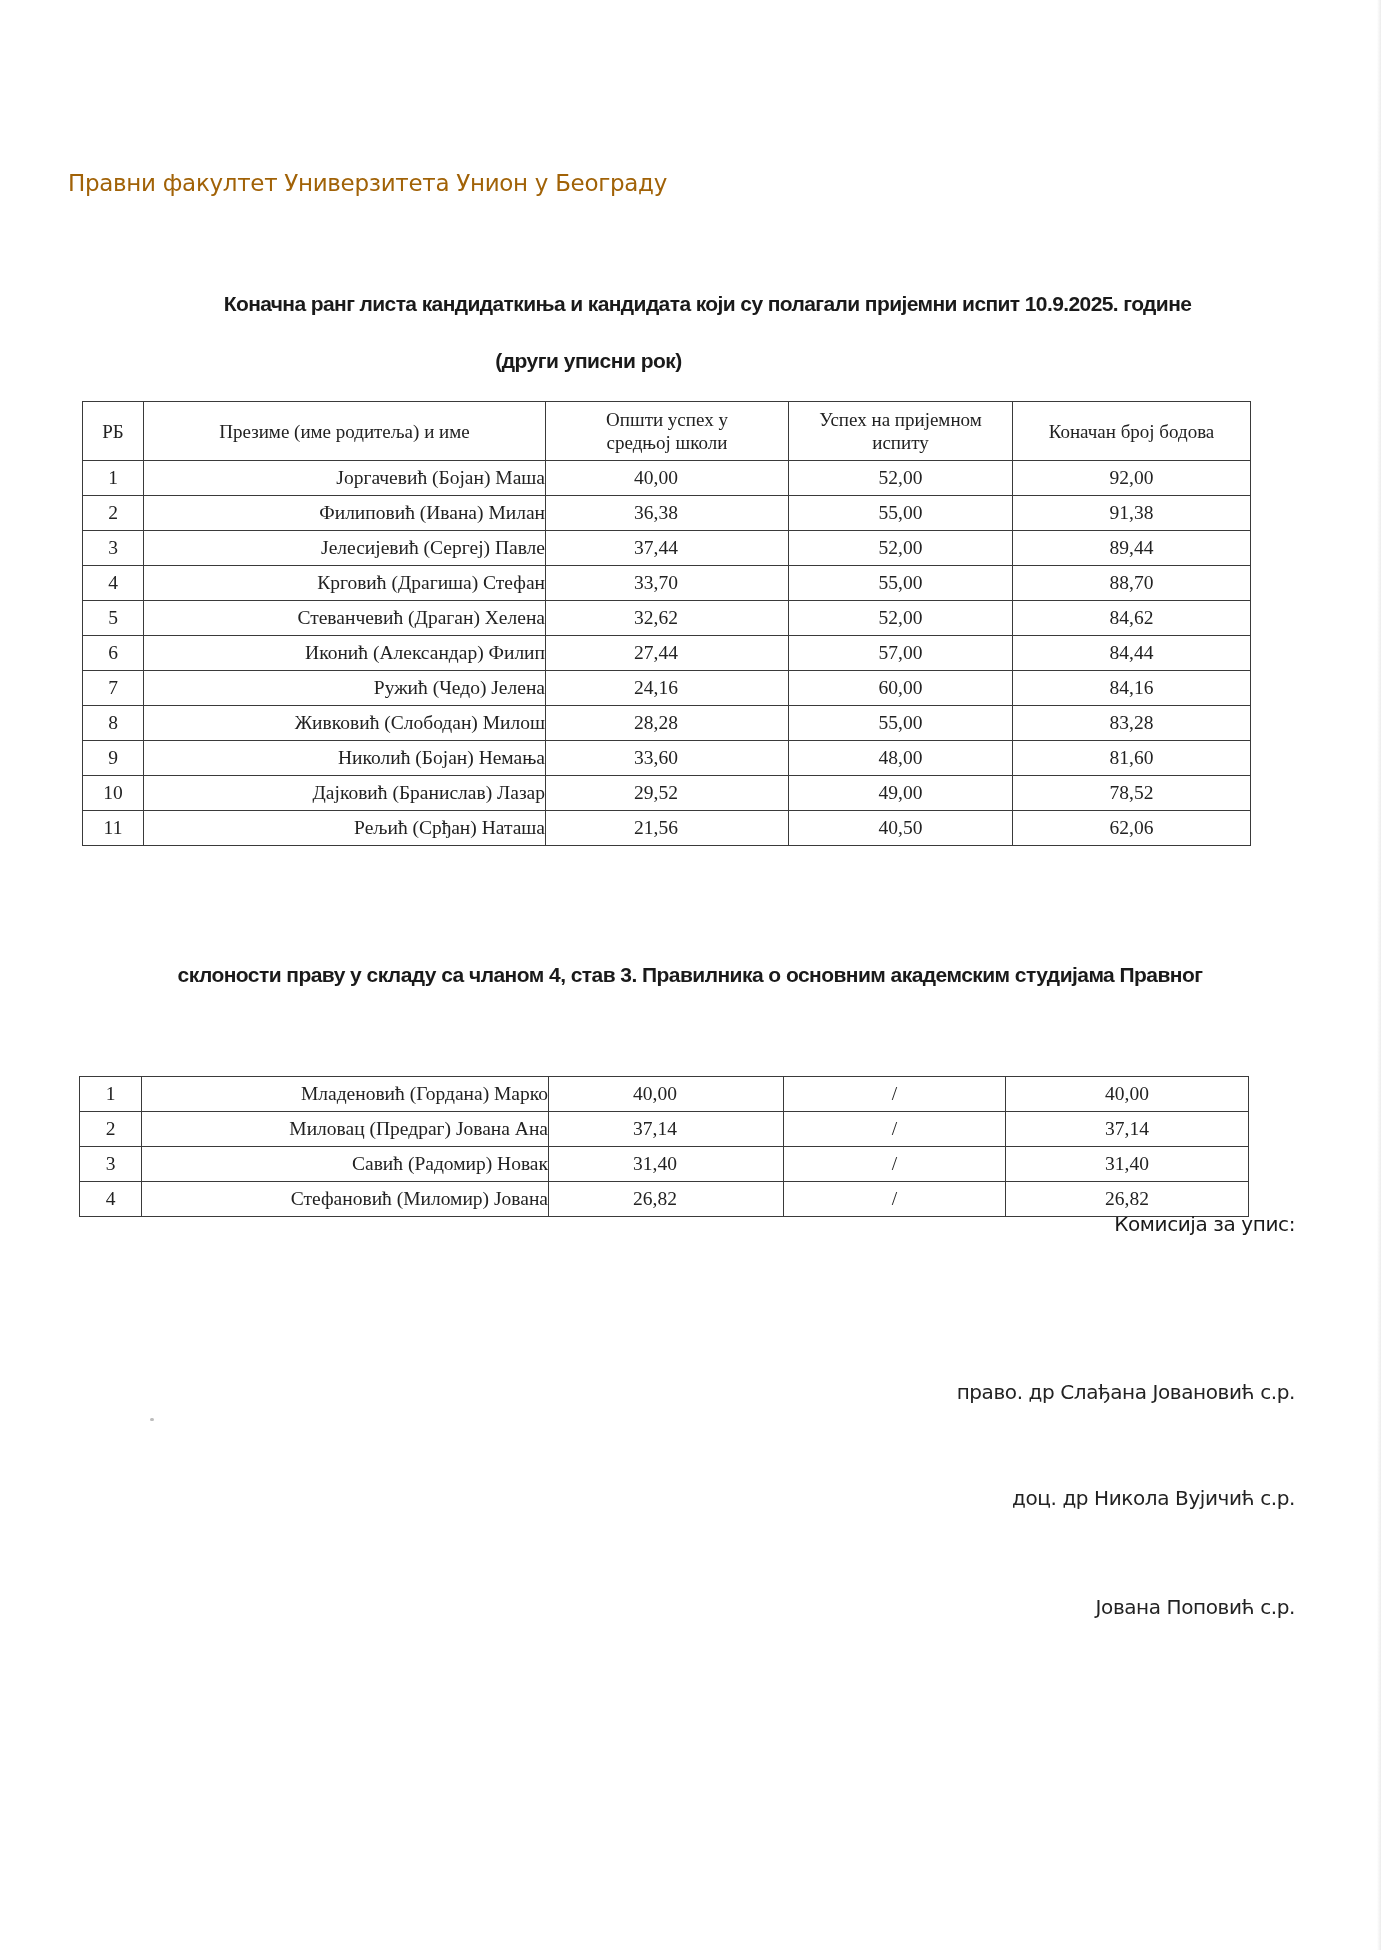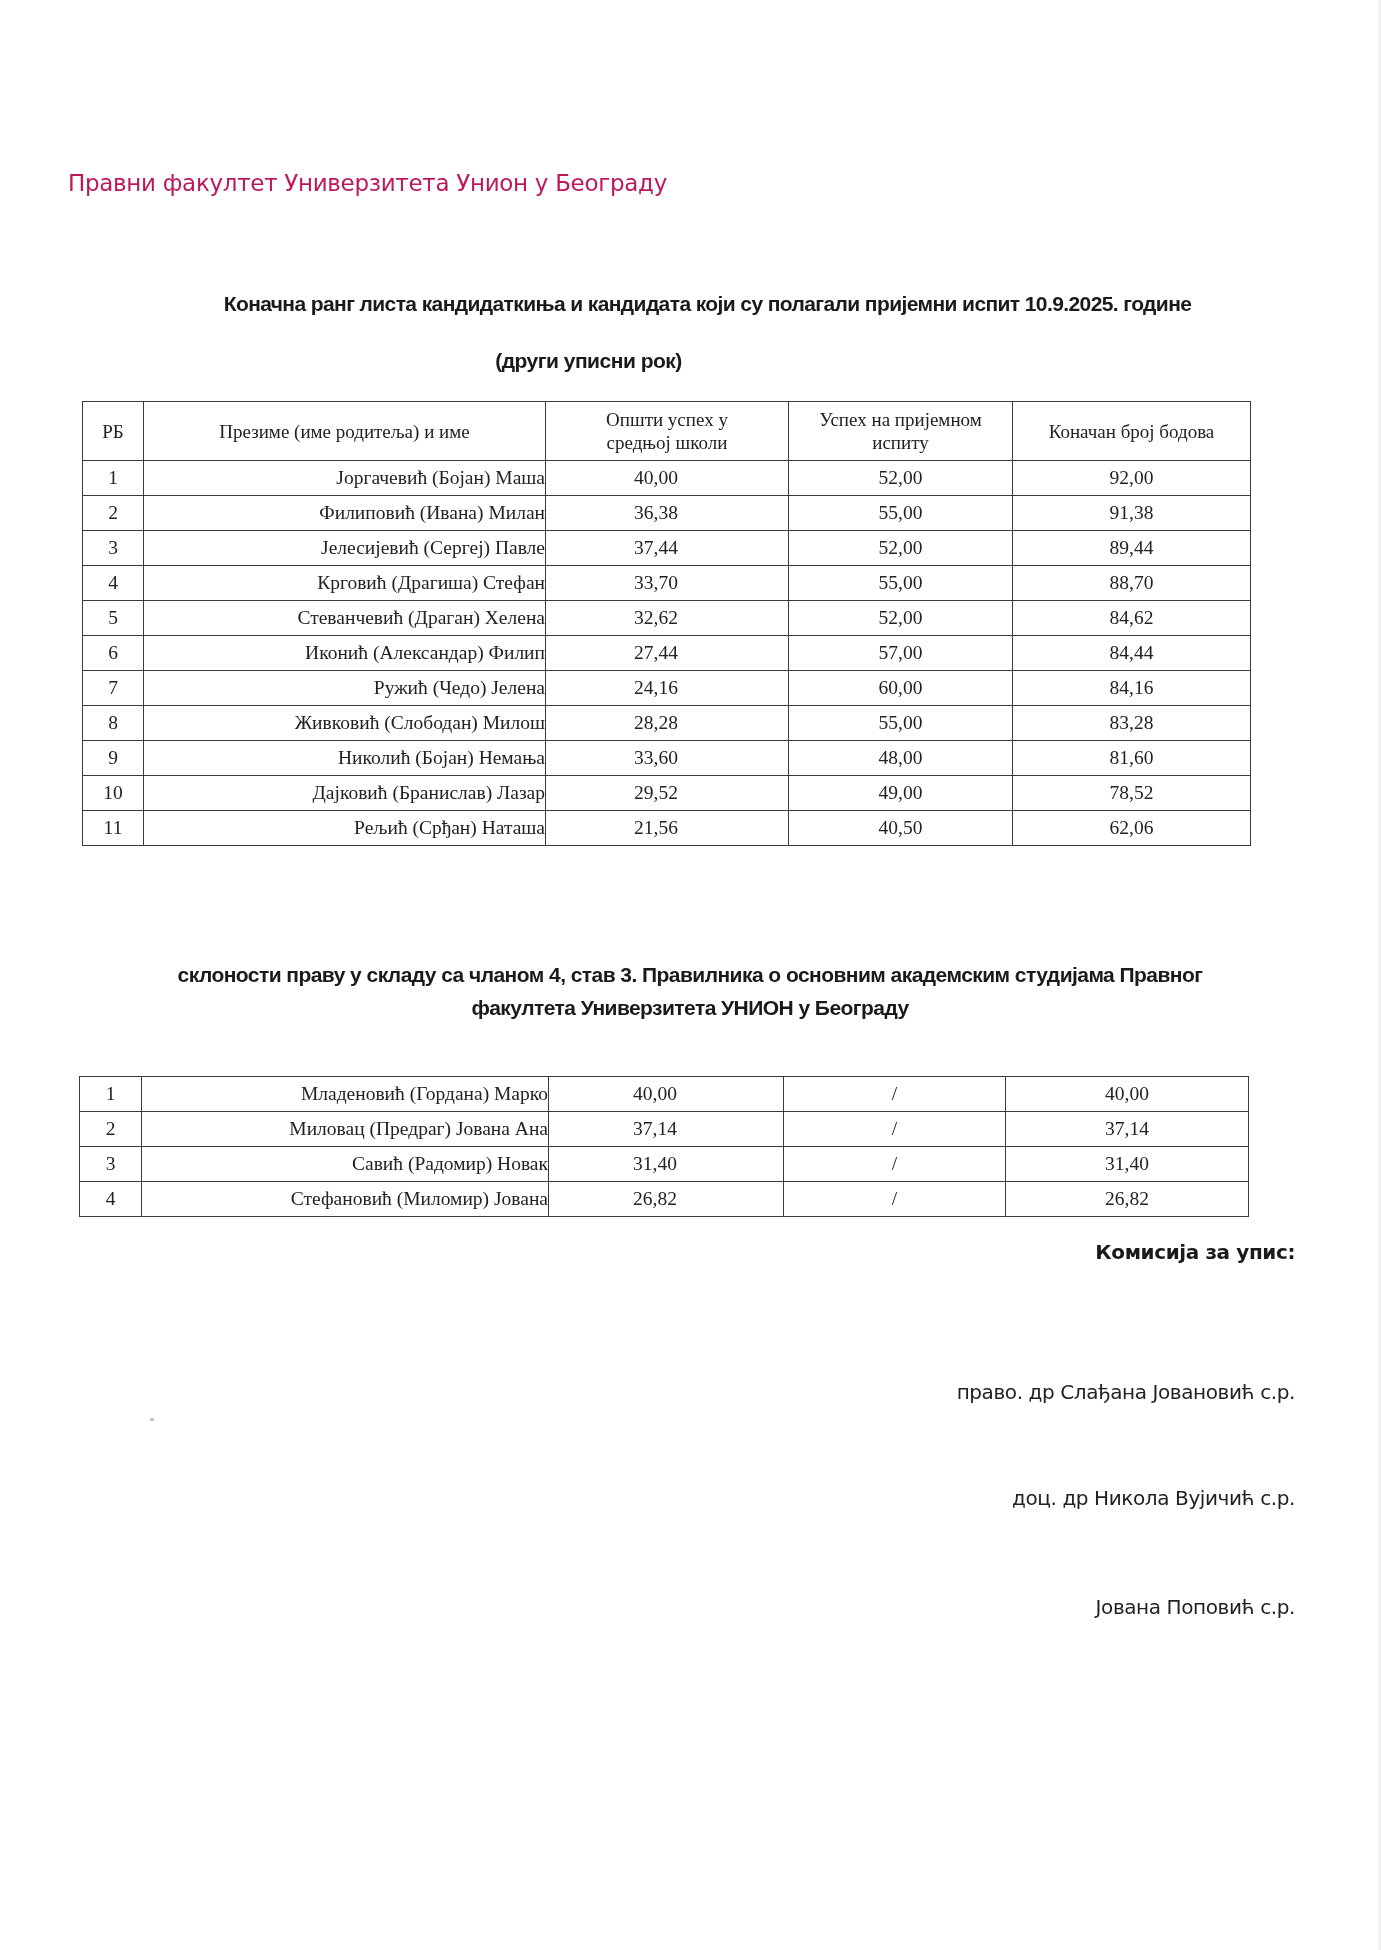--- a/index.html
+++ b/index.html
@@ -8,21 +8,21 @@
     color: #1c1c1c;
   }
   .page-edge {
     position: absolute; right: 0; top: 0; width: 4px; height: 1950px;
     background: linear-gradient(to right, #ffffff, #ececec);
   }
   .sans { font-family: "DejaVu Sans", "Liberation Sans", sans-serif; }
 
   .faculty-title {
     position: absolute; left: 68px; top: 170px;
-    font-size: 23px; letter-spacing: -0.3px; color: #be185d;
+    font-size: 23px; letter-spacing: -0.3px; color: #a16207;
   }
   .main-heading {
     position: absolute; left: 0; width: 1381px; top: 292px; text-align: center;
     font-size: 21px; font-weight: bold; letter-spacing: -0.6px;
     font-family: "Liberation Sans", sans-serif; color: #1a1a1a; padding-left: 17px;
   }
   .sub-heading {
     position: absolute; left: 0; width: 1167px; top: 349px; text-align: center;
     font-size: 21px; font-weight: bold; letter-spacing: -0.5px;
     font-family: "Liberation Sans", sans-serif; color: #1a1a1a;
@@ -50,22 +50,22 @@
   td.c-num.shift-left { padding-right: 22px; }
 
   .heading2 {
     position: absolute; left: 40px; width: 1300px; top: 958px; text-align: center;
     font-size: 21px; font-weight: bold; letter-spacing: -0.55px; line-height: 33px;
     font-family: "Liberation Sans", sans-serif; color: #1a1a1a;
   }
   .heading2 div { white-space: nowrap; }
 
   .commission {
-    position: absolute; right: 86px; top: 1240px;
-    font-size: 20px; font-weight: bold; letter-spacing: -0.4px;
+    position: absolute; right: 86px; top: 1212px;
+    font-size: 20px; font-weight: normal; letter-spacing: -0.4px;
     font-family: "DejaVu Sans", sans-serif; color: #1a1a1a;
   }
   .signature {
     position: absolute; right: 86px;
     font-size: 20px; letter-spacing: -0.4px;
     font-family: "DejaVu Sans", sans-serif; color: #222;
   }
   #sig-1 { top: 1380px; }
   #sig-2 { top: 1486px; }
   #sig-3 { top: 1595px; }
@@ -177,21 +177,20 @@
         <td class="c-name">Рељић (Срђан) Наташа</td>
         <td class="c-num shift-left">21,56</td>
         <td class="c-num">40,50</td>
         <td class="c-num">62,06</td>
       </tr>
     </tbody>
 </table>
 
 <div class="heading2">
   <div>склоности праву у складу са чланом 4, став 3. Правилника о основним академским студијама Правног</div>
-  <div>факултета Универзитета УНИОН у Београду</div>
 </div>
 
 <table class="grid" id="exempt-table">
   <colgroup>
     <col style="width:62px">
       <col style="width:407px">
       <col style="width:235px">
       <col style="width:222px">
       <col style="width:243px">
   </colgroup>

